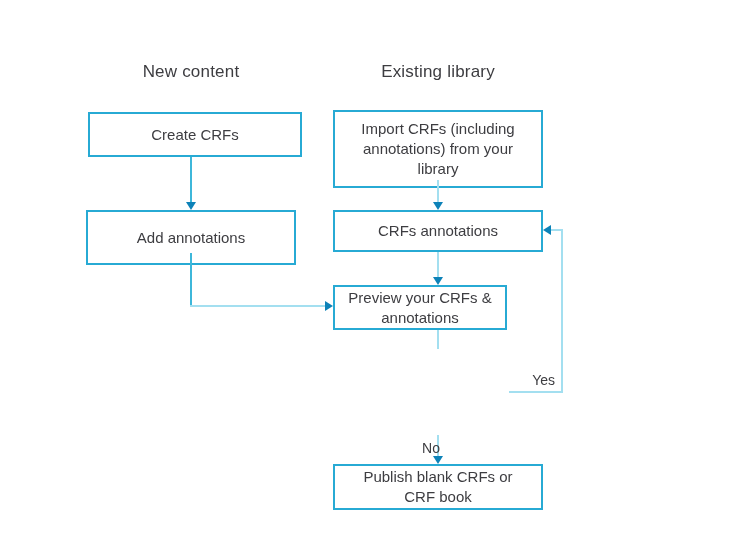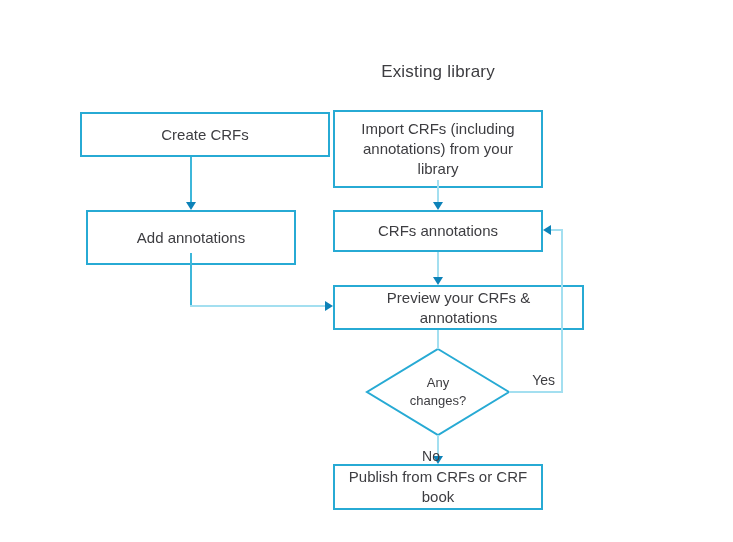--- a/index.html
+++ b/index.html
@@ -93,69 +93,62 @@
     line-height: 1.35;
     color: var(--text, #3d3d41);
   }
   #decision-label span { display: inline-block; width: 72px; }
 </style>
 </head>
 <body>
 
 <div id="canvas">
 
+  <div class="col-header" style="left:86px; top:62px;">New content</div>
   <div class="col-header" style="left:333px; top:62px;">Existing library</div>
 
-  <div class="node" style="left:80px; top:112px; width:250px; height:45px;">
+  <div class="node" style="left:88px; top:112px; width:214px; height:45px;">
     <span>Create CRFs</span>
   </div>
   <div class="node" style="left:86px; top:210px; width:210px; height:55px;">
     <span>Add annotations</span>
   </div>
 
   <div class="node" style="left:333px; top:110px; width:210px; height:78px;">
     <span>Import CRFs (including annotations) from your library</span>
   </div>
   <div class="node" style="left:333px; top:210px; width:210px; height:42px;">
     <span>CRFs annotations</span>
   </div>
-  <div class="node" style="left:333px; top:285px; width:251px; height:45px;">
+  <div class="node" style="left:333px; top:285px; width:174px; height:45px;">
     <span>Preview your CRFs &amp; annotations</span>
   </div>
   <div class="node" style="left:333px; top:464px; width:210px; height:46px;">
-    <span>Publish from CRFs or CRF book</span>
+    <span>Publish blank CRFs or CRF book</span>
   </div>
 
-  <div id="decision-wrap">
-    <svg width="148" height="92" viewBox="0 0 148 92">
-      <polygon points="74,3 145,46 74,89 3,46" fill="#ffffff" stroke="#27aad4" stroke-width="2" stroke-linejoin="miter" class="diamond-poly"></polygon>
-    </svg>
-    <div id="decision-label">
-      <span>Any changes?</span>
-    </div>
-  </div>
 
   <div class="line v strong" style="left:190px; top:157px; height:45px;"></div>
   <div class="arrow down" style="left:186px; top:202px;"></div>
 
   <div class="line v strong" style="left:190px; top:253px; height:54px;"></div>
   <div class="line h" style="left:190px; top:305px; width:135px;"></div>
   <div class="arrow right" style="left:325px; top:301px;"></div>
 
   <div class="line v" style="left:437px; top:180px; height:23px;"></div>
   <div class="arrow down" style="left:433px; top:202px;"></div>
 
   <div class="line v" style="left:437px; top:252px; height:26px;"></div>
   <div class="arrow down" style="left:433px; top:277px;"></div>
 
   <div class="line v" style="left:437px; top:330px; height:19px;"></div>
 
   <div class="line v" style="left:437px; top:435px; height:22px;"></div>
   <div class="arrow down" style="left:433px; top:456px;"></div>
-  <div class="edge-label" style="left:406px; top:440px; width:34px;margin-top:8px;">No</div>
+  <div class="edge-label" style="left:406px; top:440px; width:34px;">No</div>
 
   <div class="line h" style="left:509px; top:391px; width:54px;"></div>
   <div class="line v" style="left:561px; top:229px; height:164px;"></div>
   <div class="line h" style="left:551px; top:229px; width:12px;"></div>
   <div class="arrow left" style="left:543px; top:225px;"></div>
   <div class="edge-label" style="left:505px; top:372px; width:50px;">Yes</div>
 
 </div>
 
 </body></html>

